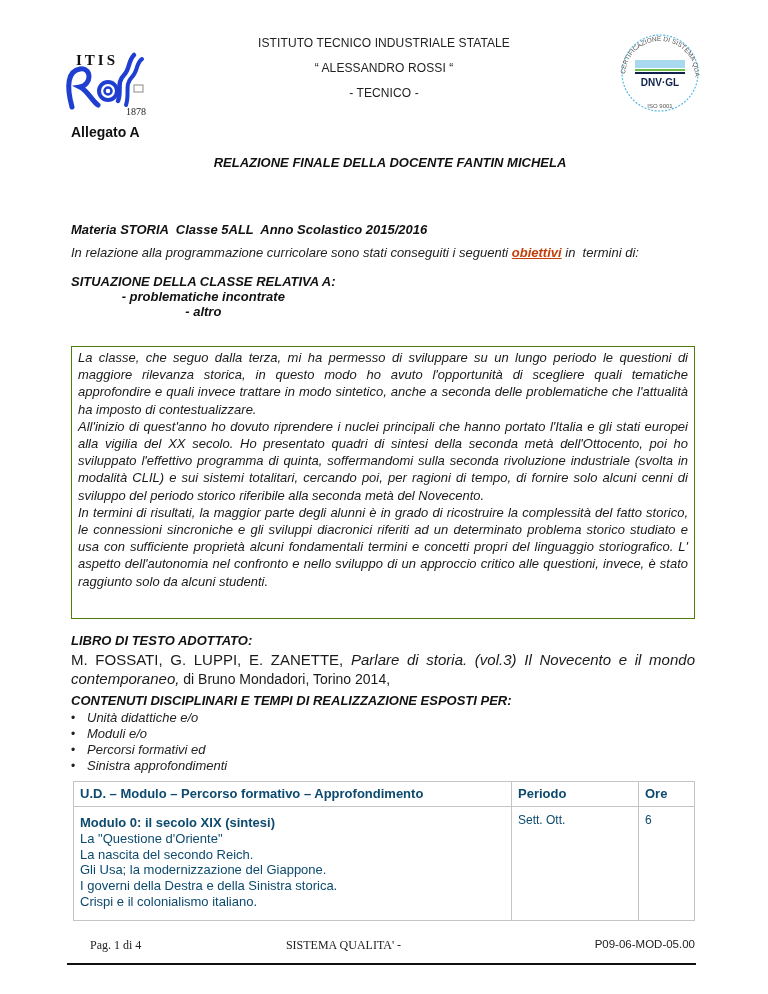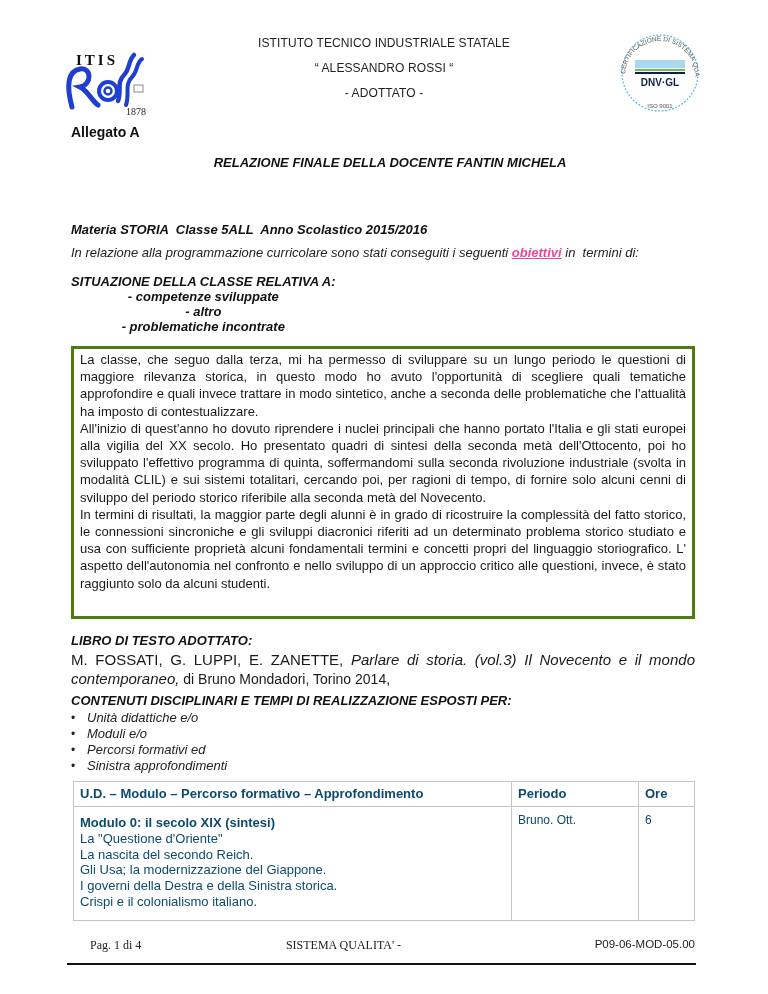--- a/index.html
+++ b/index.html
@@ -16,29 +16,29 @@
     .inst.l2 { top: 61px; }
     .inst.l3 { top: 86px; }
     .logo-dnv { left: 615px; top: 26px; width: 90px; height: 88px; }
 
     .allegato { left: 71px; top: 124px; font-size: 14px; font-weight: bold; }
     .doc-title { left: 0; width: 768px; top: 155px; text-align: center; padding-left: 12px; box-sizing: border-box; font-size: 13px; font-weight: bold; font-style: italic; }
 
     .materia { left: 71px; top: 222px; font-size: 13px; font-weight: bold; font-style: italic; }
 
     .intro { left: 71px; top: 245px; font-size: 13px; font-style: italic; color: #222; white-space: nowrap; }
-    .intro .obj { font-weight: bold; text-decoration: underline; color: #ec4899; font-style: italic; }
+    .intro .obj { font-weight: bold; text-decoration: underline; color: #c2410c; font-style: italic; }
 
     .sit { left: 71px; top: 274px; font-size: 13px; font-weight: bold; font-style: italic; line-height: 15px; text-align: center; }
     .sit div { margin: 0; }
 
     .box {
       left: 71px; top: 346px; width: 624px; height: 273px; box-sizing: border-box;
-      border: 3px solid #4d7c0f; padding: 2px 6px 0 6px;
-      font-size: 13px; line-height: 17.2px; text-align: justify; color: #1a1a1a;
+      border: 1px solid #4d7c0f; padding: 2px 6px 0 6px;
+      font-size: 13px; line-height: 17.2px; text-align: justify; color: #1a1a1a; font-style: italic;
     }
     .box p { margin: 0; }
 
     .libro-h { left: 71px; top: 633px; font-size: 13px; font-weight: bold; font-style: italic; }
     .libro { left: 71px; top: 650px; width: 624px; font-size: 15px; line-height: 19px; text-align: justify; color: #1a1a1a; }
     .libro .small { font-size: 14px; }
 
     .cont-h { left: 71px; top: 693px; font-size: 13px; font-weight: bold; font-style: italic; }
     .bullets { left: 71px; top: 710px; font-size: 13px; font-style: italic; line-height: 16px; color: #222; }
     .bullets .b { display: flex; }
@@ -75,21 +75,21 @@
     <circle cx="50" cy="46" r="3.5" fill="none" stroke="#1f3fd0" stroke-width="2.5"></circle>
     <path d="M60 56 C 64 46, 58 38, 66 30 C 72 24, 70 16, 76 10" fill="none" stroke="#1f3fd0" stroke-width="4.5" stroke-linecap="round"></path>
     <path d="M68 60 C 72 48, 66 40, 74 32 C 80 26, 78 18, 84 14" fill="none" stroke="#1f3fd0" stroke-width="4" stroke-linecap="round"></path>
     <rect x="76" y="40" width="9" height="7" fill="none" stroke="#8a8a8a" stroke-width="1"></rect>
     <text x="68" y="70" font-family="Liberation Serif, serif" font-size="10" fill="#222">1878</text>
   </svg>
 </div>
 
 <div class="abs inst l1">ISTITUTO TECNICO INDUSTRIALE STATALE</div>
 <div class="abs inst l2">“ ALESSANDRO ROSSI “</div>
-<div class="abs inst l3">- ADOTTATO -</div>
+<div class="abs inst l3">- TECNICO -</div>
 
 <div class="abs logo-dnv">
   <svg width="90" height="88" viewBox="0 0 90 88">
     <defs>
       <path id="ringTop" d="M 10 50 A 35 35 0 0 1 80 50"></path>
     </defs>
     <circle cx="45" cy="47" r="38" fill="none" stroke="#59b9e3" stroke-width="1.2" stroke-dasharray="2 1.5"></circle>
     <text font-family="Liberation Sans, sans-serif" font-size="6.5" fill="#555">
       <textPath href="#ringTop" startOffset="2">CERTIFICAZIONE DI SISTEMA QUALITÀ</textPath>
     </text>
@@ -104,23 +104,22 @@
 <div class="abs allegato">Allegato A</div>
 <div class="abs doc-title">RELAZIONE FINALE DELLA DOCENTE FANTIN MICHELA</div>
 <div class="abs materia" style="white-space:pre;">Materia STORIA  Classe 5ALL  Anno Scolastico 2015/2016</div>
 
 <div class="abs intro">
   <span>In relazione alla programmazione curricolare sono stati conseguiti i seguenti </span><span class="obj">obiettivi</span><span style="white-space:pre;"> in  termini di:</span>
 </div>
 
 <div class="abs sit">
   <div>SITUAZIONE DELLA CLASSE RELATIVA A:</div>
-  <div>- competenze sviluppate</div>
+  <div>- problematiche incontrate</div>
   <div>- altro</div>
-  <div>- problematiche incontrate</div>
 </div>
 
 <div class="abs box">
   <p>La classe, che seguo dalla terza, mi ha permesso di sviluppare su un lungo periodo le questioni di maggiore rilevanza storica, in questo modo ho avuto l'opportunità di scegliere quali tematiche approfondire e quali invece trattare in modo sintetico, anche a seconda delle problematiche che l'attualità ha imposto di contestualizzare.</p>
   <p>All'inizio di quest'anno ho dovuto riprendere i nuclei principali che hanno portato l'Italia e gli stati europei alla vigilia del XX secolo. Ho presentato quadri di sintesi della seconda metà dell'Ottocento, poi ho sviluppato l'effettivo programma di quinta, soffermandomi sulla seconda rivoluzione industriale (svolta in modalità CLIL) e sui sistemi totalitari, cercando poi, per ragioni di tempo, di fornire solo alcuni cenni di sviluppo del periodo storico riferibile alla seconda metà del Novecento.</p>
   <p>In termini di risultati, la maggior parte degli alunni è in grado di ricostruire la complessità del fatto storico, le connessioni sincroniche e gli sviluppi diacronici riferiti ad un determinato problema storico studiato e usa con sufficiente proprietà alcuni fondamentali termini e concetti propri del linguaggio storiografico. L' aspetto dell'autonomia nel confronto e nello sviluppo di un approccio critico alle questioni, invece, è stato raggiunto solo da alcuni studenti.</p>
 </div>
 
 <div class="abs libro-h">LIBRO DI TESTO ADOTTATO:</div>
 <div class="abs libro">
@@ -158,21 +157,21 @@
   <tbody>
     <tr>
       <td style="padding-top:8px;">
         <div class="mod-title">Modulo 0: il secolo XIX (sintesi)</div>
         <div>La "Questione d'Oriente"</div>
         <div>La nascita del secondo Reich.</div>
         <div>Gli Usa; la modernizzazione del Giappone.</div>
         <div>I governi della Destra e della Sinistra storica.</div>
         <div style="padding-bottom:6px;">Crispi e il colonialismo italiano.</div>
       </td>
-      <td class="cell-small" style="padding-top:6px;">Bruno. Ott.</td>
+      <td class="cell-small" style="padding-top:6px;">Sett. Ott.</td>
       <td class="cell-small" style="padding-top:6px;">6</td>
     </tr>
   </tbody>
 </table>
 
 <div class="abs footer f-left">Pag. 1 di 4</div>
 <div class="abs footer f-mid">SISTEMA QUALITA' -</div>
 <div class="abs footer f-right">P09-06-MOD-05.00</div>
 <div class="abs f-line"></div>
 

